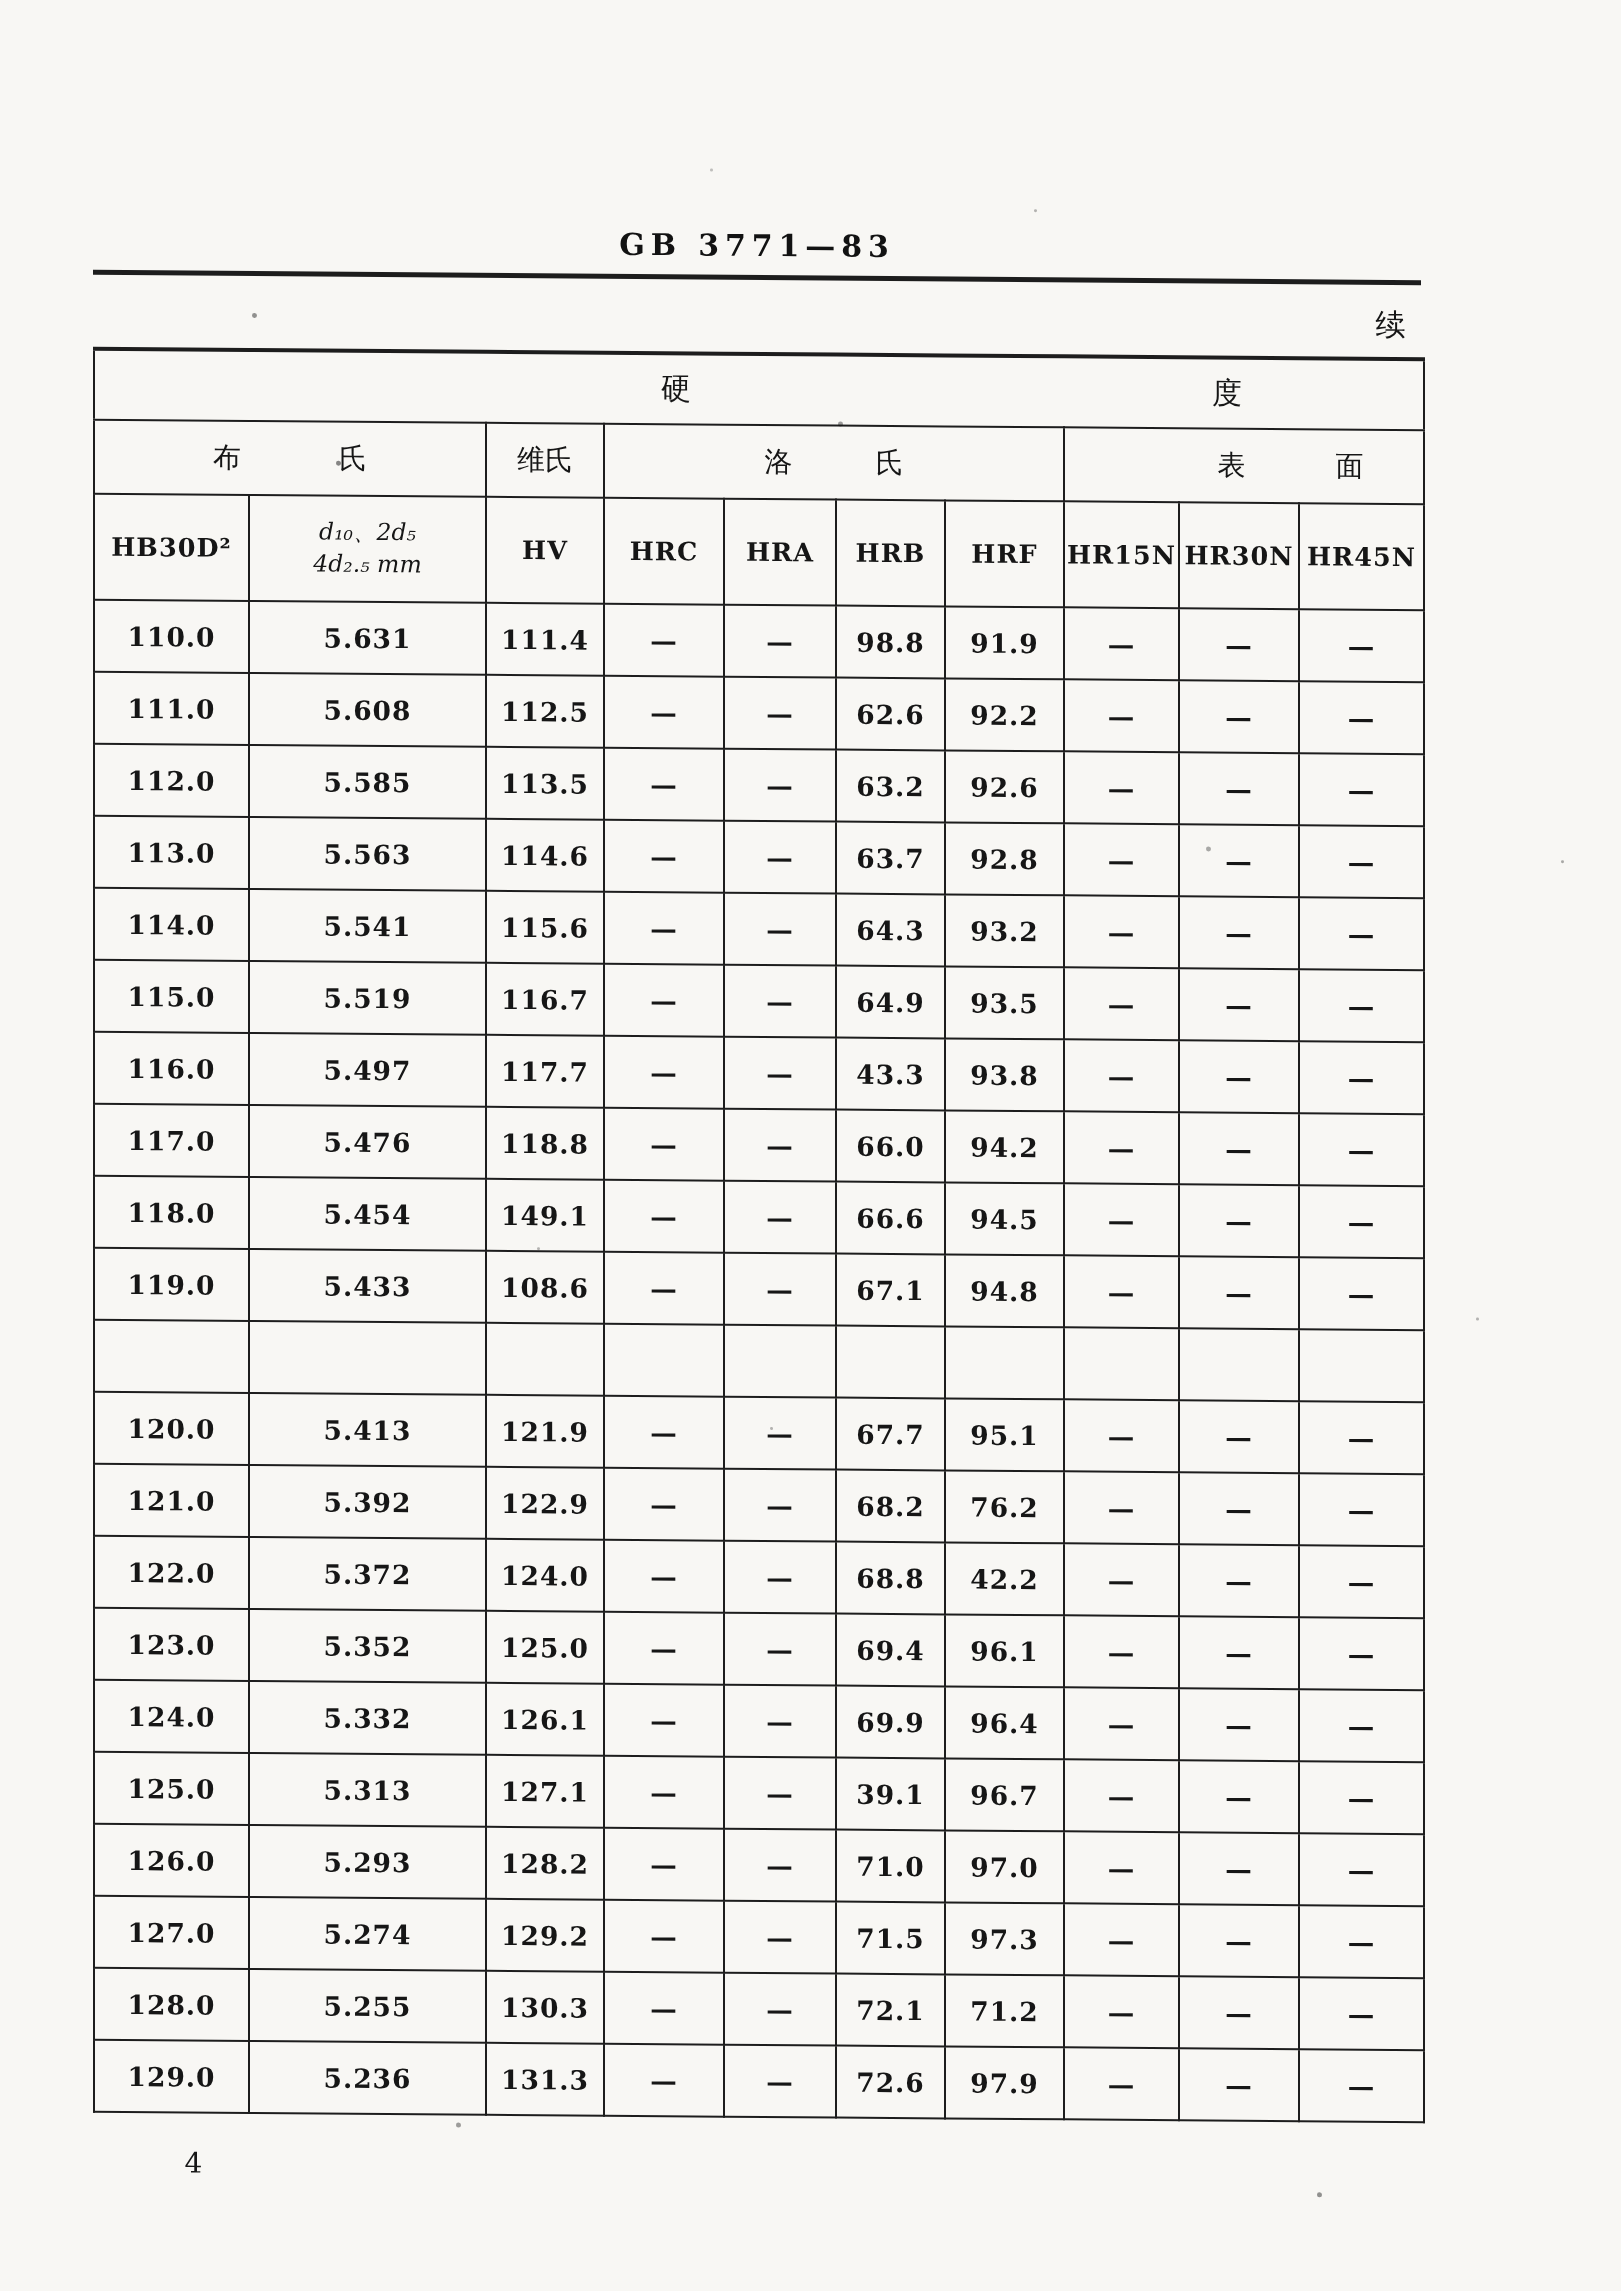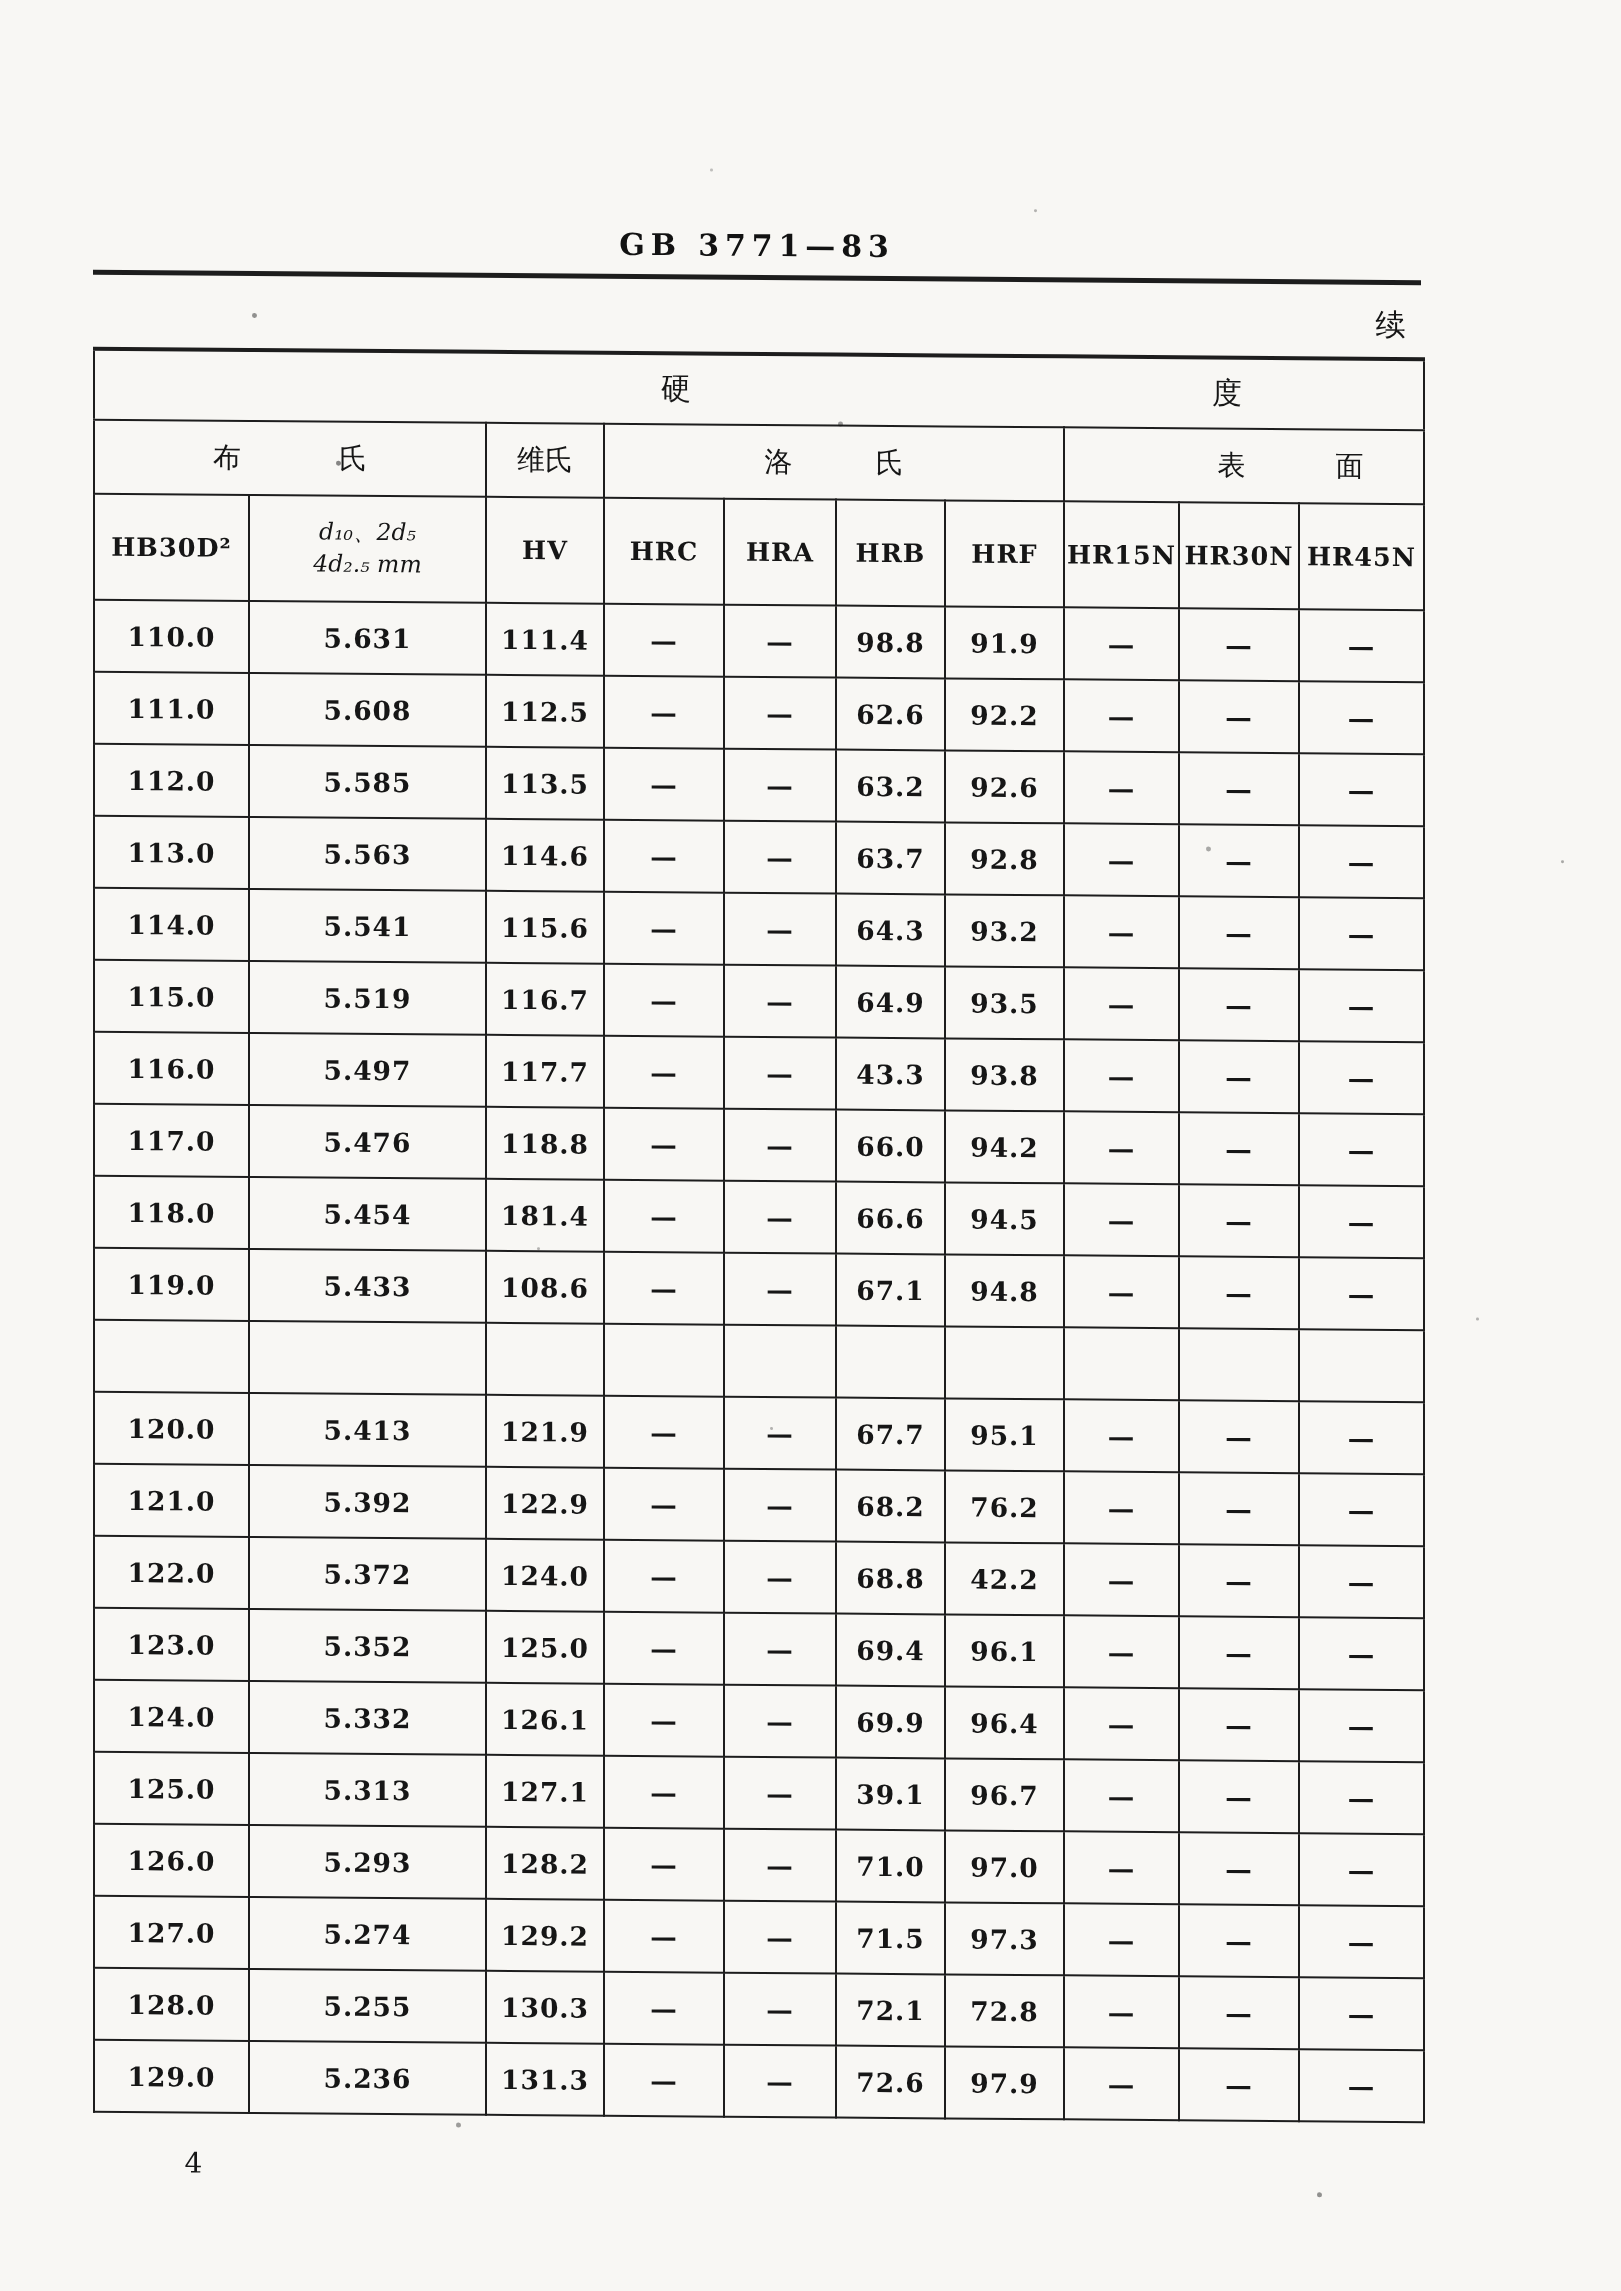--- a/index.html
+++ b/index.html
@@ -250,21 +250,21 @@
           <td>—</td>
           <td>66.0</td>
           <td>94.2</td>
           <td>—</td>
           <td>—</td>
           <td>—</td>
         </tr>
         <tr>
           <td>118.0</td>
           <td>5.454</td>
-          <td>181.4</td>
+          <td>149.1</td>
           <td>—</td>
           <td>—</td>
           <td>66.6</td>
           <td>94.5</td>
           <td>—</td>
           <td>—</td>
           <td>—</td>
         </tr>
         <tr>
           <td>119.0</td>
@@ -386,21 +386,21 @@
           <td>—</td>
           <td>—</td>
         </tr>
         <tr>
           <td>128.0</td>
           <td>5.255</td>
           <td>130.3</td>
           <td>—</td>
           <td>—</td>
           <td>72.1</td>
-          <td>72.8</td>
+          <td>71.2</td>
           <td>—</td>
           <td>—</td>
           <td>—</td>
         </tr>
         <tr>
           <td>129.0</td>
           <td>5.236</td>
           <td>131.3</td>
           <td>—</td>
           <td>—</td>

